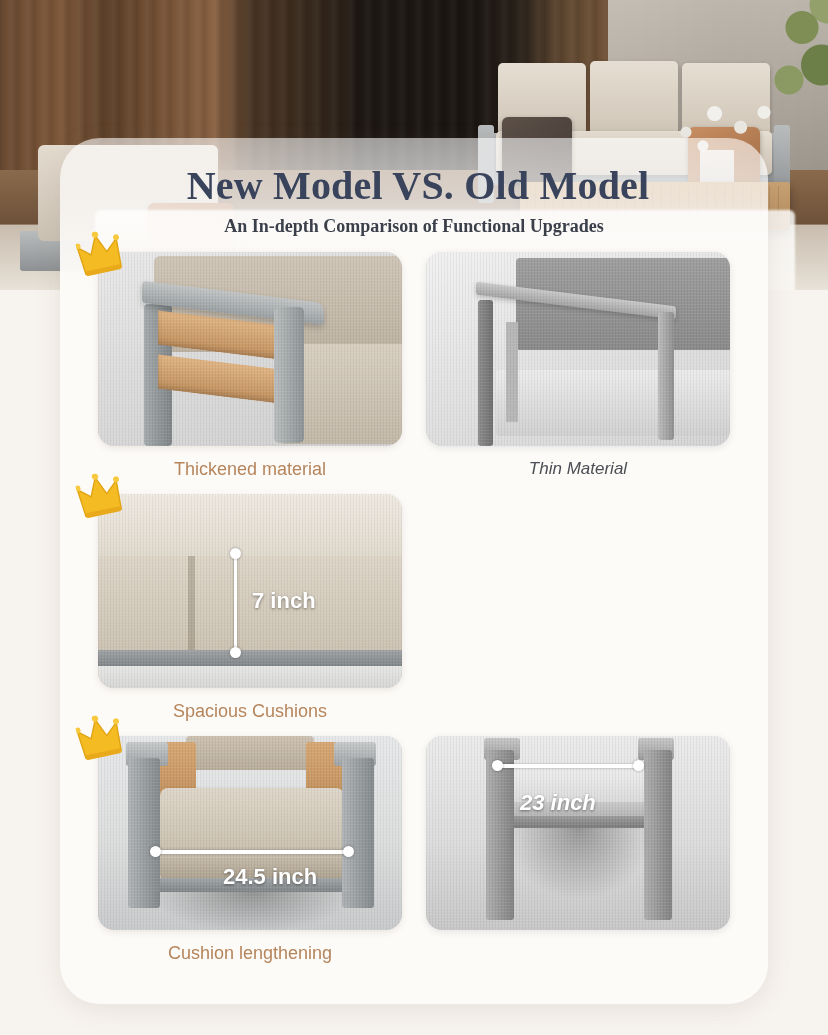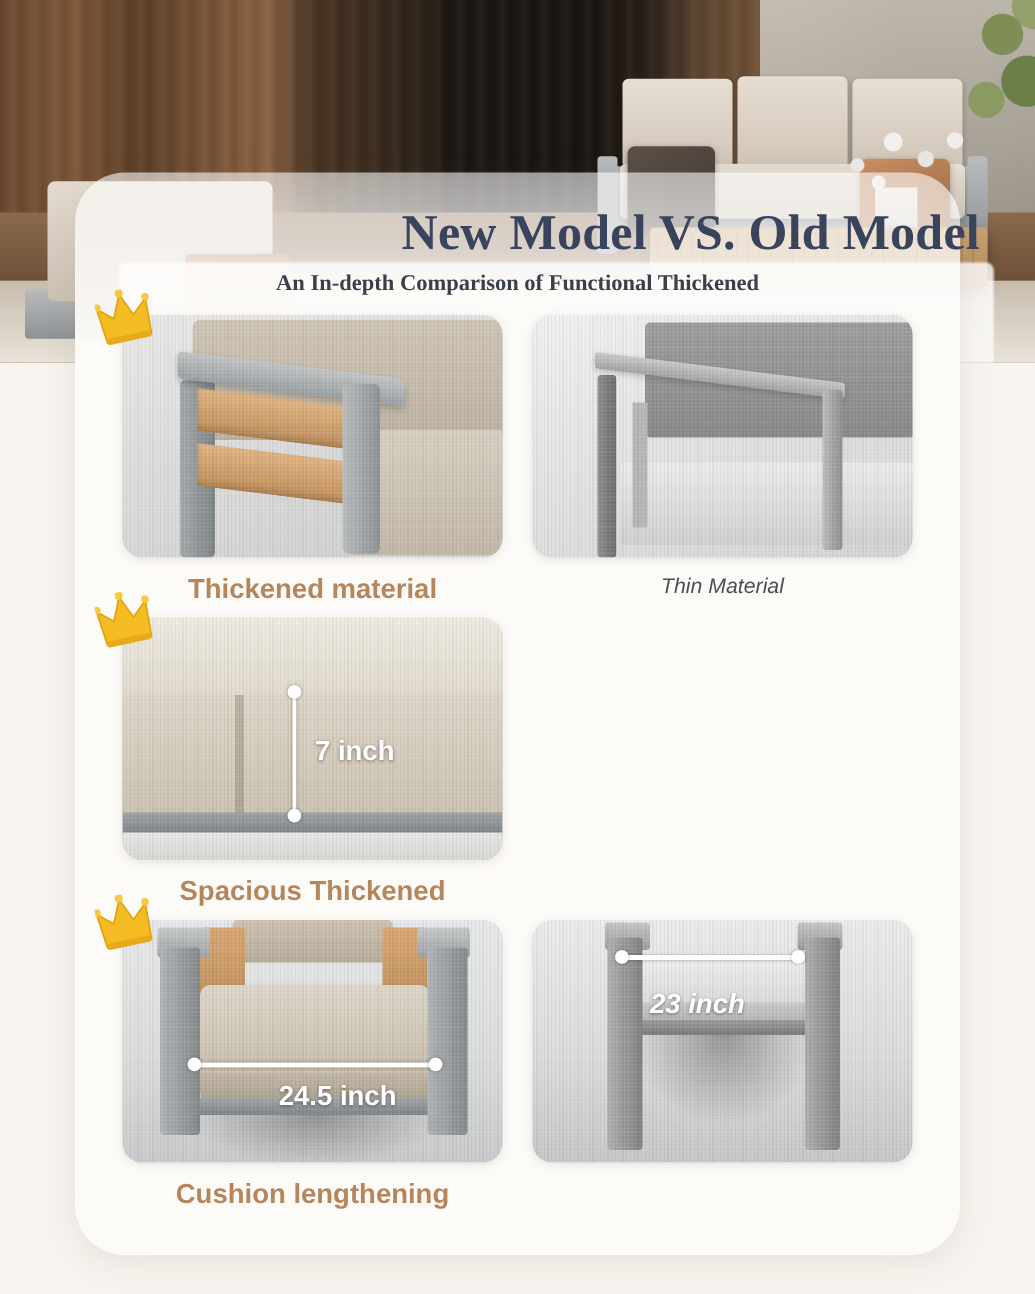--- a/index.html
+++ b/index.html
@@ -114,22 +114,22 @@
       rgba(255,255,255,0.58) 0px,
       rgba(255,255,255,0.72) 60px,
       rgba(253,251,248,0.94) 118px,
       #fdfbf8 150px,
       #fdfbf8 100%);
     border-radius: 40px;
     box-shadow: 0 6px 26px rgba(120,105,90,0.12);
   }
 
   .title {
-    position: absolute; left: 16px; top: 24px; width: 100%;
-    text-align: right;
+    position: absolute; left: 4px; top: 24px; width: 100%;
+    text-align: center;
     font-family: "Liberation Serif", "DejaVu Serif", serif;
     font-weight: bold;
     font-size: 40px;
     letter-spacing: .2px;
     color: #39445c;
   }
   .subtitle {
     position: absolute; left: 0; top: 78px; width: 100%;
     text-align: center;
     font-family: "Liberation Serif", "DejaVu Serif", serif;
@@ -162,22 +162,22 @@
   .photo.gray { filter: grayscale(1) contrast(1.02); }
 
   .caption {
     margin-top: 14px;
     text-align: center;
     font-size: 21px;
     line-height: 1;
   }
   .caption.new {
     color: #b5855c;
-    font-weight: bold;
-    font-size: 22px;
+    font-weight: normal;
+    font-size: 18px;
   }
   .caption.old {
     color: #4b4f55;
     font-weight: normal;
     font-size: 17px;
   }
 
   
   .crown {
     position: absolute;
@@ -444,21 +444,21 @@
     <div class="hero-pillow" style="position:absolute;left:128px;top:58px;width:86px;height:60px;background:linear-gradient(150deg,#b5734a,#8c5533);"></div>
   </div>
 
   <div style="position:absolute;left:1130px;top:140px;"></div>
   <div class="hero-foreground"></div>
 </div>
 
 <div class="panel">
 
   <div class="title">New Model VS. Old Model</div>
-  <div class="subtitle">An In-depth Comparison of  Functional Thickened</div>
+  <div class="subtitle">An In-depth Comparison of  Functional Upgrades</div>
 
   <div class="grid">
 
     <div class="row">
 
       <div class="col left">
         <svg class="crown" viewBox="0 0 54 46">
           <path d="M4 40 L1 12 L13 22 L21 4 L29 22 L41 11 L40 40 Z" fill="#f4bb22" stroke="#e0a413" stroke-width="1.4" stroke-linejoin="round"></path>
           <circle cx="1.5" cy="11" r="3" fill="#f7c93f"></circle>
           <circle cx="21" cy="3" r="3.2" fill="#f7c93f"></circle>
@@ -516,21 +516,21 @@
             <div class="floor"></div>
             <div class="texture"></div>
           </div>
           <div class="measure" style="left:136px; top:60px; height:98px; width:3px;">
             <div class="bar-v"></div>
             <div class="dot" style="left:-4px; top:-6px;"></div>
             <div class="dot" style="left:-4px; bottom:-6px;"></div>
             <div class="mlabel" style="left:18px; top:34px;">7 inch</div>
           </div>
         </div>
-        <div class="caption new">Spacious Thickened</div>
+        <div class="caption new">Spacious Cushions</div>
       </div>
 
 
     </div>
 
     <div class="row">
 
       <div class="col left">
         <svg class="crown" viewBox="0 0 54 46">
           <path d="M4 40 L1 12 L13 22 L21 4 L29 22 L41 11 L40 40 Z" fill="#f4bb22" stroke="#e0a413" stroke-width="1.4" stroke-linejoin="round"></path>

